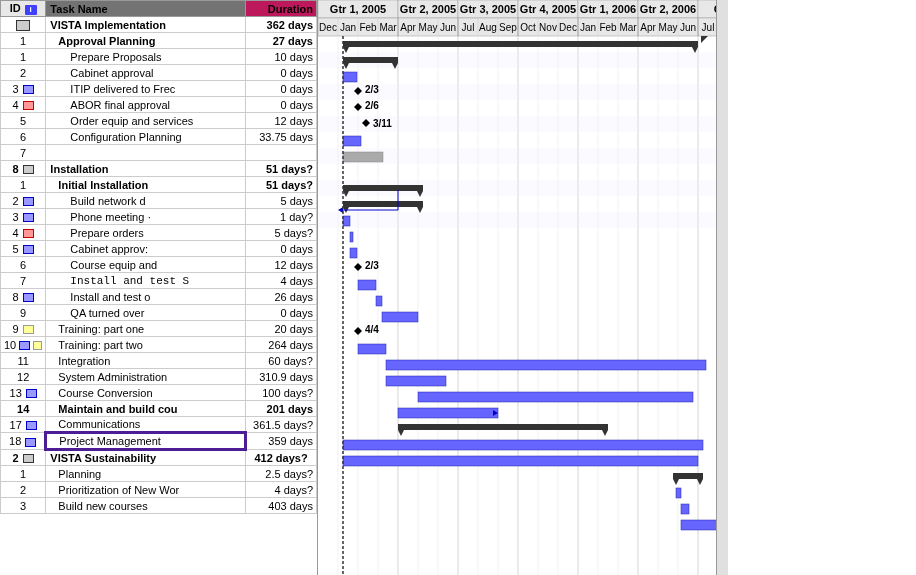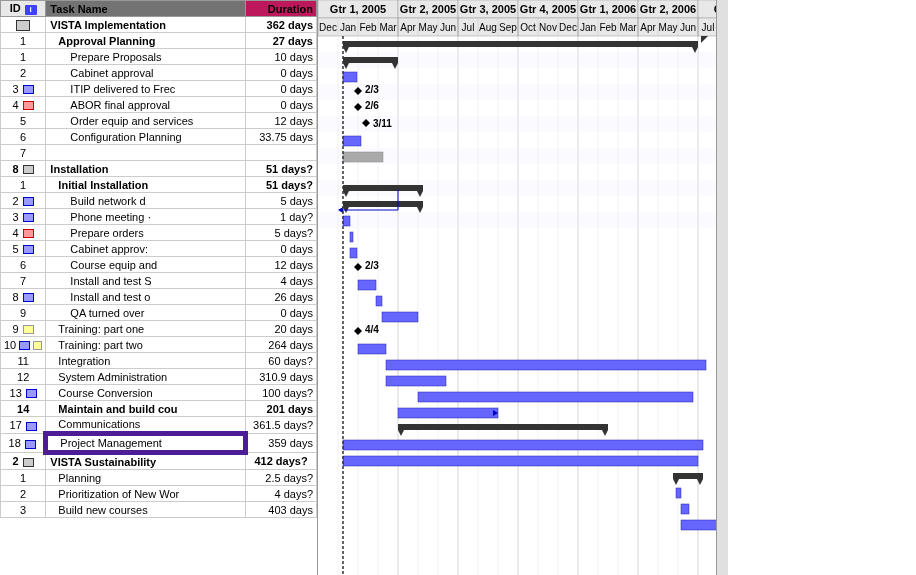--- a/index.html
+++ b/index.html
@@ -150,21 +150,21 @@
           <td class="task-col indent2" style="border:1px solid #ccc;">Cabinet approv:</td>
           <td class="dur-col" style="border:1px solid #ccc;text-align:right;">0 days</td>
         </tr>
         <tr class="task-row">
           <td class="id-col" style="border:1px solid #ccc;text-align:center;">6</td>
           <td class="task-col indent2" style="border:1px solid #ccc;">Course equip and</td>
           <td class="dur-col" style="border:1px solid #ccc;text-align:right;">12 days</td>
         </tr>
         <tr class="task-row">
           <td class="id-col" style="border:1px solid #ccc;text-align:center;">7</td>
-          <td class="task-col indent2" style="border:1px solid #ccc;">Install and test S</td>
+          <td class="task-col indent2" style="border:1px solid #ccc;font-family:Liberation Mono, monospace;">Install and test S</td>
           <td class="dur-col" style="border:1px solid #ccc;text-align:right;">4 days</td>
         </tr>
         <tr class="task-row">
           <td class="id-col" style="border:1px solid #ccc;text-align:center;">
             8
             <span style="display:inline-block;width:11px;height:9px;background:#9999ff;border:1px solid #0000cc;vertical-align:middle;margin-left:1px;"></span>
           </td>
           <td class="task-col indent2" style="border:1px solid #ccc;">Install and test o</td>
           <td class="dur-col" style="border:1px solid #ccc;text-align:right;">26 days</td>
         </tr>
@@ -219,21 +219,21 @@
             <span style="display:inline-block;width:11px;height:9px;background:#9999ff;border:1px solid #0000cc;vertical-align:middle;margin-left:1px;"></span>
           </td>
           <td class="task-col indent1" style="border:1px solid #ccc;">Communications</td>
           <td class="dur-col" style="border:1px solid #ccc;text-align:right;">361.5 days?</td>
         </tr>
         <tr class="task-row">
           <td class="id-col" style="border:1px solid #ccc;text-align:center;">
             18
             <span style="display:inline-block;width:11px;height:9px;background:#9999ff;border:1px solid #0000cc;vertical-align:middle;margin-left:1px;"></span>
           </td>
-          <td class="task-col indent1" style="border:5px solid #4c1d95;">Project Management</td>
+          <td class="task-col indent1" style="border:3px solid #4c1d95;">Project Management</td>
           <td class="dur-col" style="border:1px solid #ccc;text-align:right;">359 days</td>
         </tr>
 
         <tr class="task-row bold-row">
           <td class="id-col" style="border:1px solid #ccc;">
             2
             <span style="display:inline-block;width:11px;height:9px;border:1px solid #333;background:#ccc;vertical-align:middle;margin-left:1px;"></span>
           </td>
           <td class="task-col" style="border:1px solid #ccc;font-weight:bold;">VISTA Sustainability</td>
           <td class="dur-col" style="border:1px solid #ccc;font-weight:bold;text-align:center;">412 days?</td>

